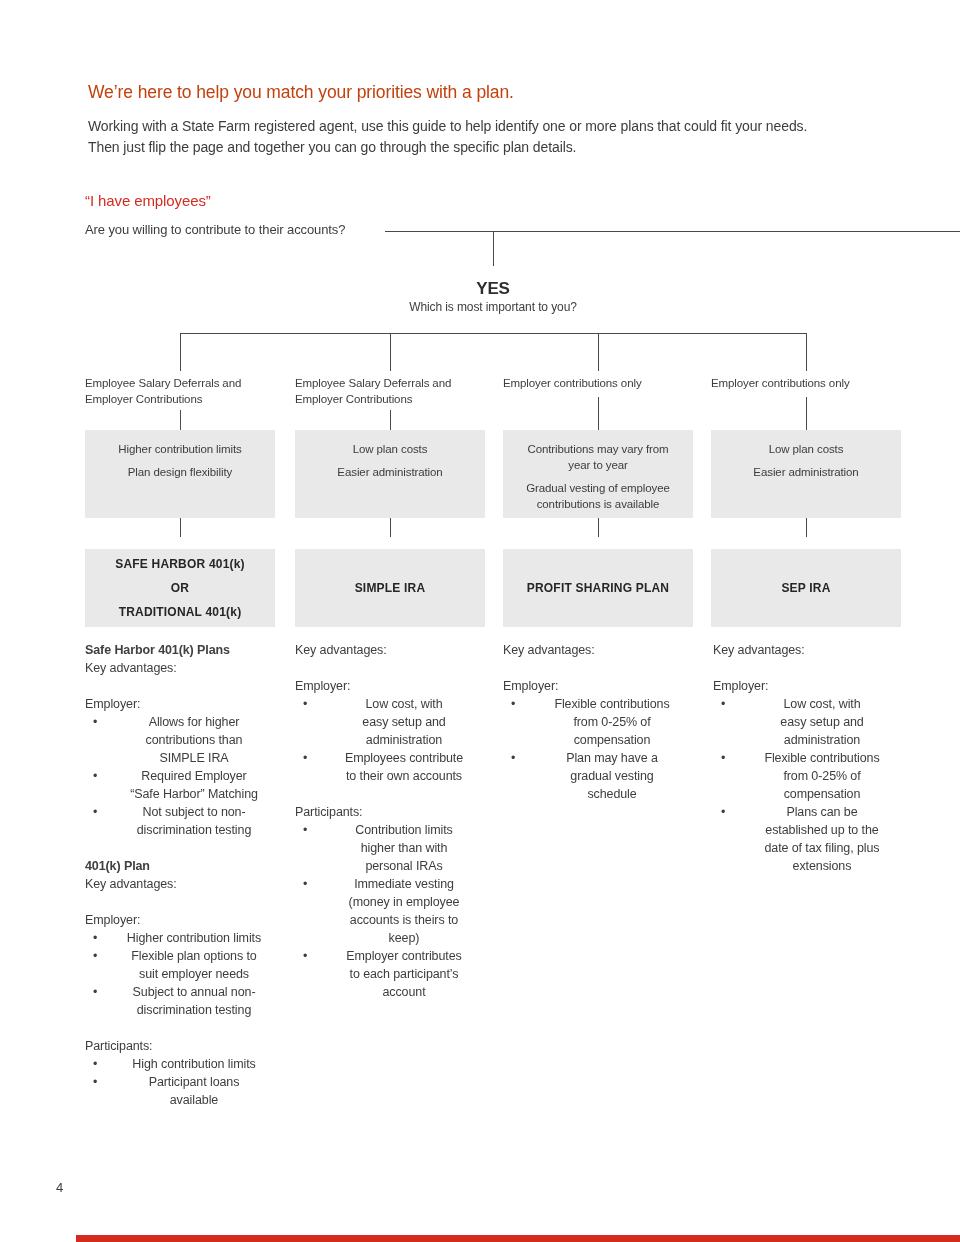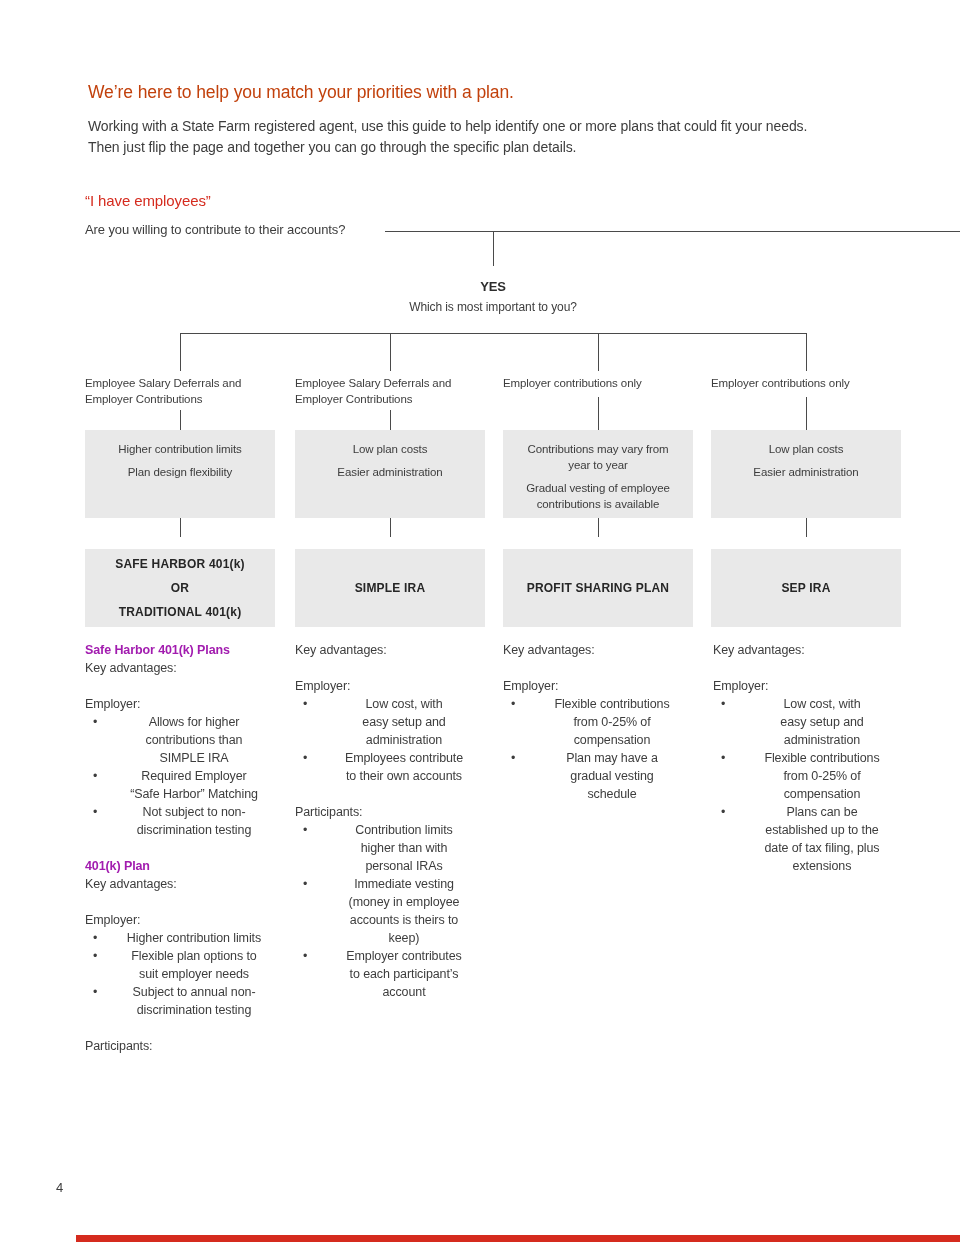--- a/index.html
+++ b/index.html
@@ -9,32 +9,32 @@
     font-family:"Liberation Sans", sans-serif; color:#3d3d3d; overflow:hidden;
     letter-spacing:-0.1px;
   }
   .title { position:absolute; left:88px; top:82px; font-size:17.5px; font-weight:normal; color:#c2410c; }
   .intro { position:absolute; left:88px; top:116px; font-size:14px; line-height:21px; color:#3d3d3d; }
   .quote-heading { position:absolute; left:85px; top:192px; font-size:15px; font-weight:normal; color:#d52b1e; }
   .question { position:absolute; left:85px; top:222px; font-size:13px; color:#3d3d3d; }
   .line { position:absolute; background:#4a4a4a; }
   .line.h { height:1px; }
   .line.v { width:1px; }
-  .yes { position:absolute; left:443px; top:279px; width:100px; text-align:center; font-weight:bold; font-size:13px; color:#2d2d2d; }
+  .yes { position:absolute; left:443px; top:279px; width:100px; text-align:center; font-weight:bold; font-size:17px; color:#2d2d2d; }
   .followup { position:absolute; left:378px; top:300px; width:230px; text-align:center; font-size:12px; color:#3d3d3d; }
   .col-head { position:absolute; top:376px; width:190px; text-align:left; font-size:11.5px; line-height:15.5px; white-space:pre-line; color:#3d3d3d; }
   .benefit-box { position:absolute; top:430px; width:190px; height:88px; background:#e9e9e9; padding-top:11px; text-align:center; }
   .benefit { font-size:11.5px; line-height:16px; margin-bottom:7px; white-space:pre-line; color:#3d3d3d; }
   .plan-box { position:absolute; top:537px; width:190px; height:78px; background:#e9e9e9;
     display:flex; align-items:center; justify-content:center; text-align:center;
     font-weight:bold; font-size:12px; line-height:24px; white-space:pre-line; color:#262626; letter-spacing:0.2px;margin-top:12px; }
   .c0 { left:85px; } .c1 { left:295px; } .c2 { left:503px; } .c3 { left:711px; }
   .details { position:absolute; top:641px; width:188px; font-size:12.5px; line-height:18px; color:#3d3d3d; }
   .d0 { left:85px; } .d1 { left:295px; } .d2 { left:503px; } .d3 { left:713px; }
-  .dhead { font-weight:bold; color:#a21caf; }
+  .dhead { font-weight:bold; color:#404040; }
   .dsec { margin-bottom:18px; }
   .dgroup { margin-bottom:18px; }
   .dgroup ul { list-style:none; }
   .dgroup li { position:relative; padding-left:30px; white-space:pre-line;text-align:center; }
   .dgroup li::before { content:"\2022"; position:absolute; left:8px; top:0; }
   .page-num { position:absolute; left:56px; top:1180px; font-size:13px; color:#3d3d3d; }
   .footer-bar { position:absolute; left:76px; right:0; bottom:0; height:7px; background:#d52b1e; }
 </style>
 </head>
 <body>
@@ -131,20 +131,25 @@
       <ul>
         <li>Higher contribution limits</li>
         <li>Flexible plan options to
 suit employer needs</li>
         <li>Subject to annual non-
 discrimination testing</li>
       </ul>
     </div>
     <div class="dgroup">
       <div>Participants:</div>
+      <ul>
+        <li>High contribution limits</li>
+        <li>Participant loans
+available</li>
+      </ul>
     </div>
   </div>
 
   <div class="details d1">
     <div class="dsec">
       <div>Key advantages:</div>
     </div>
     <div class="dgroup">
       <div>Employer:</div>
       <ul>

